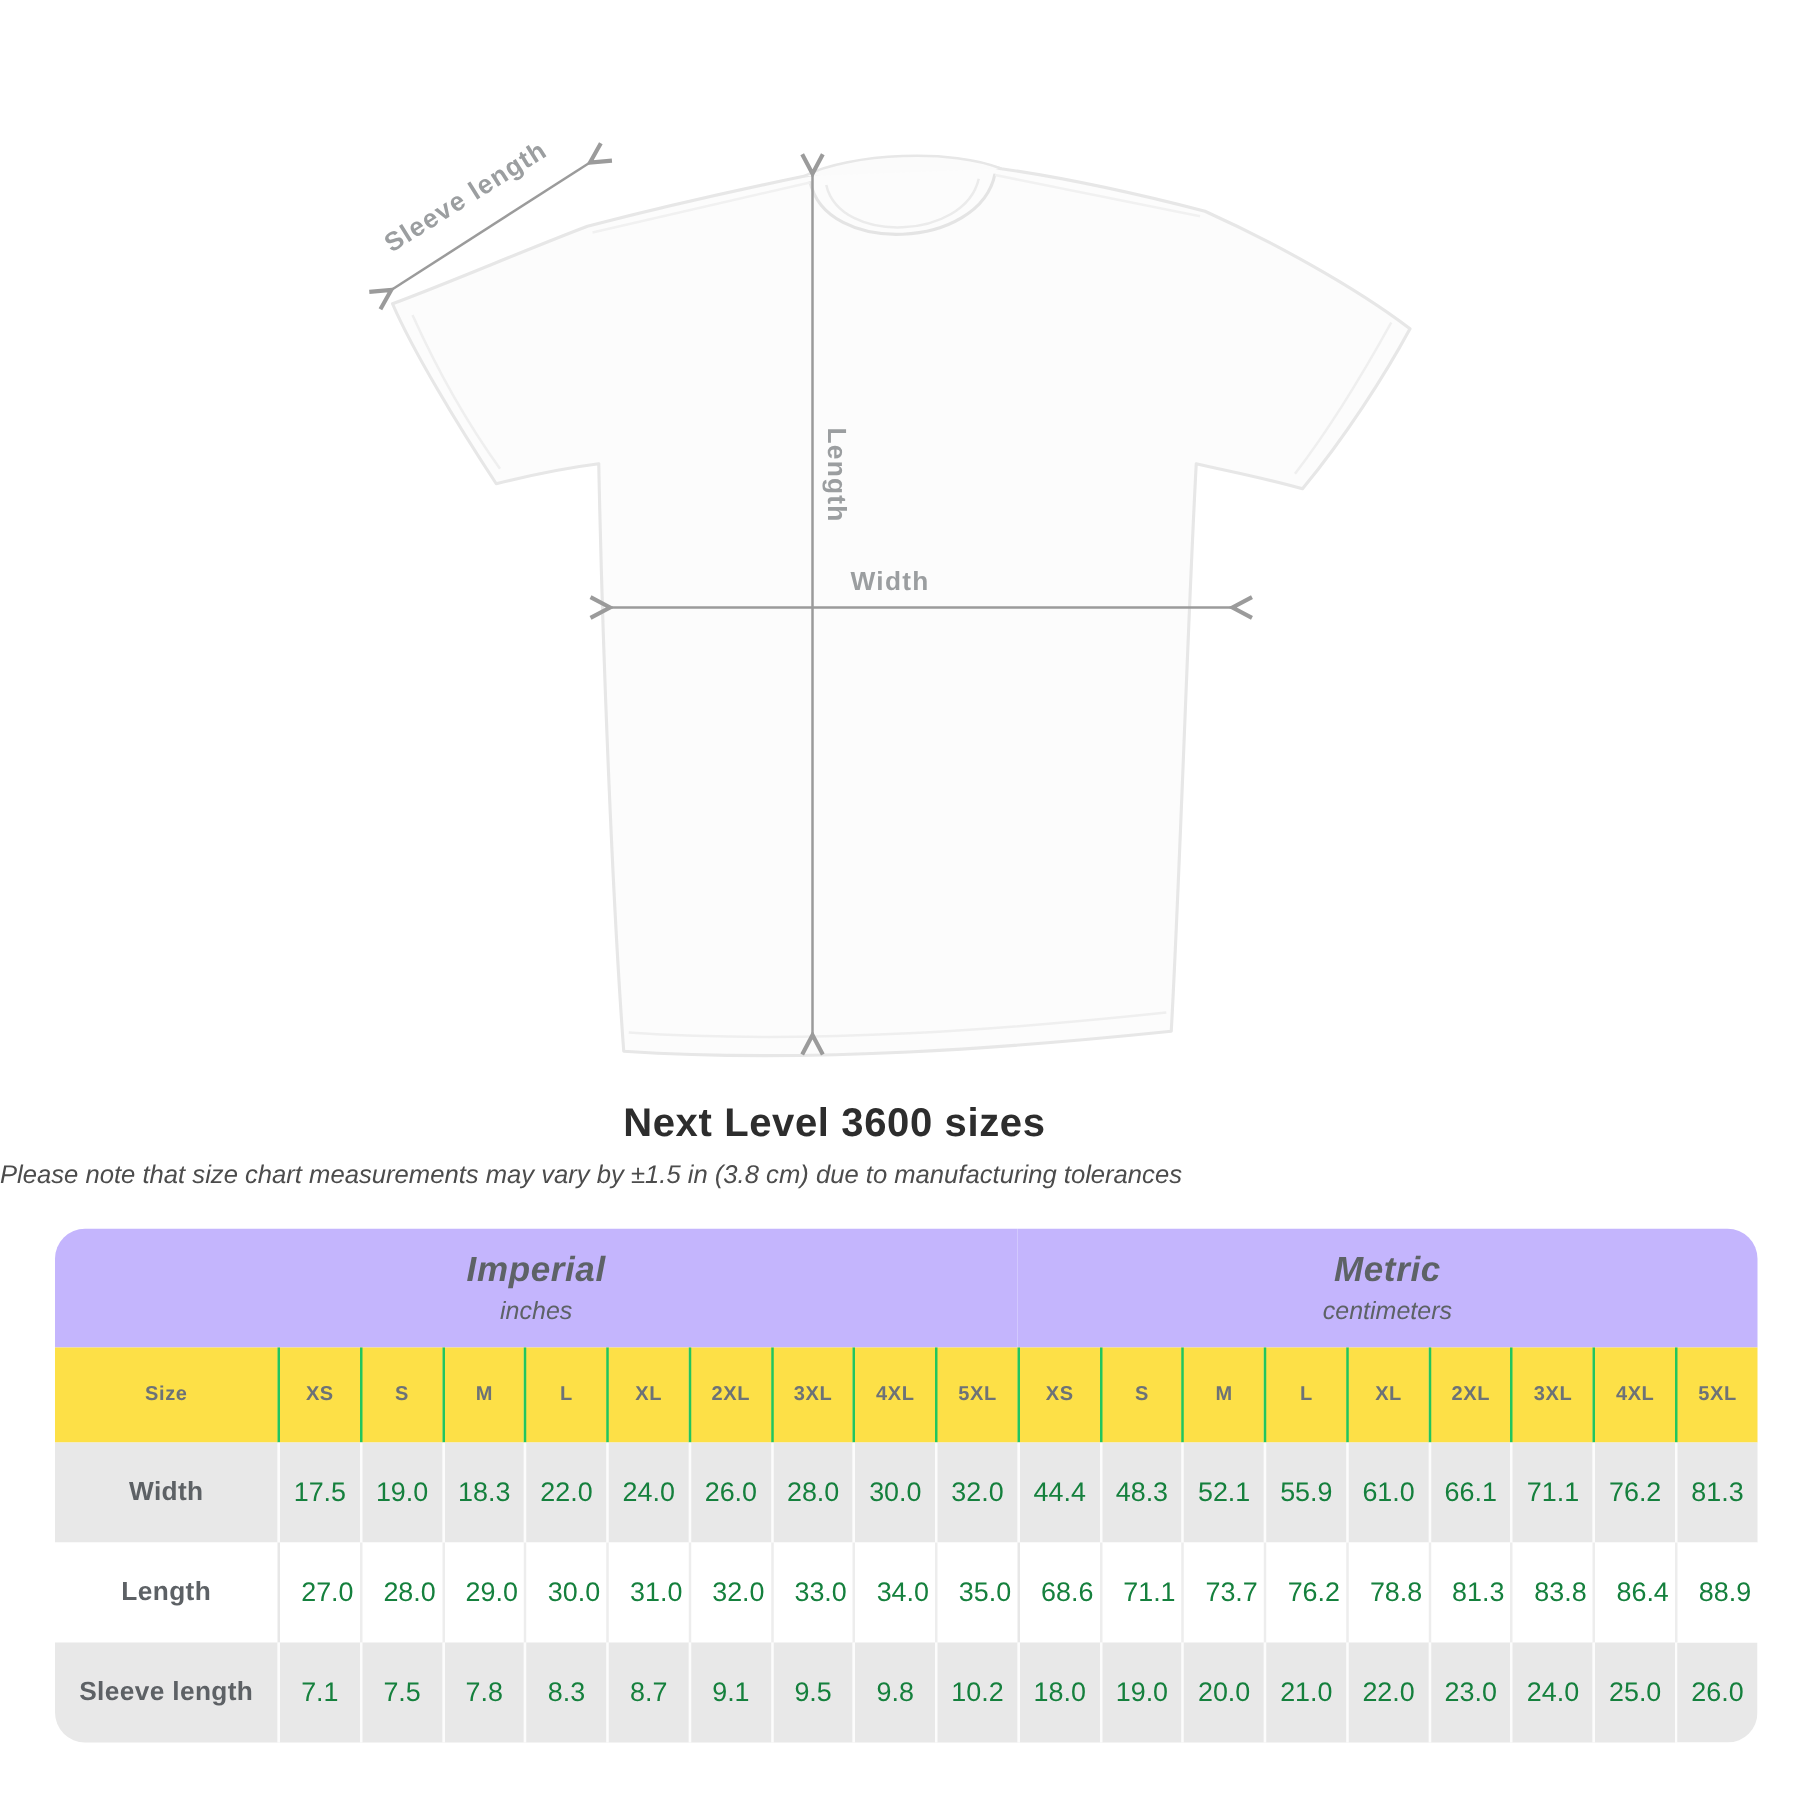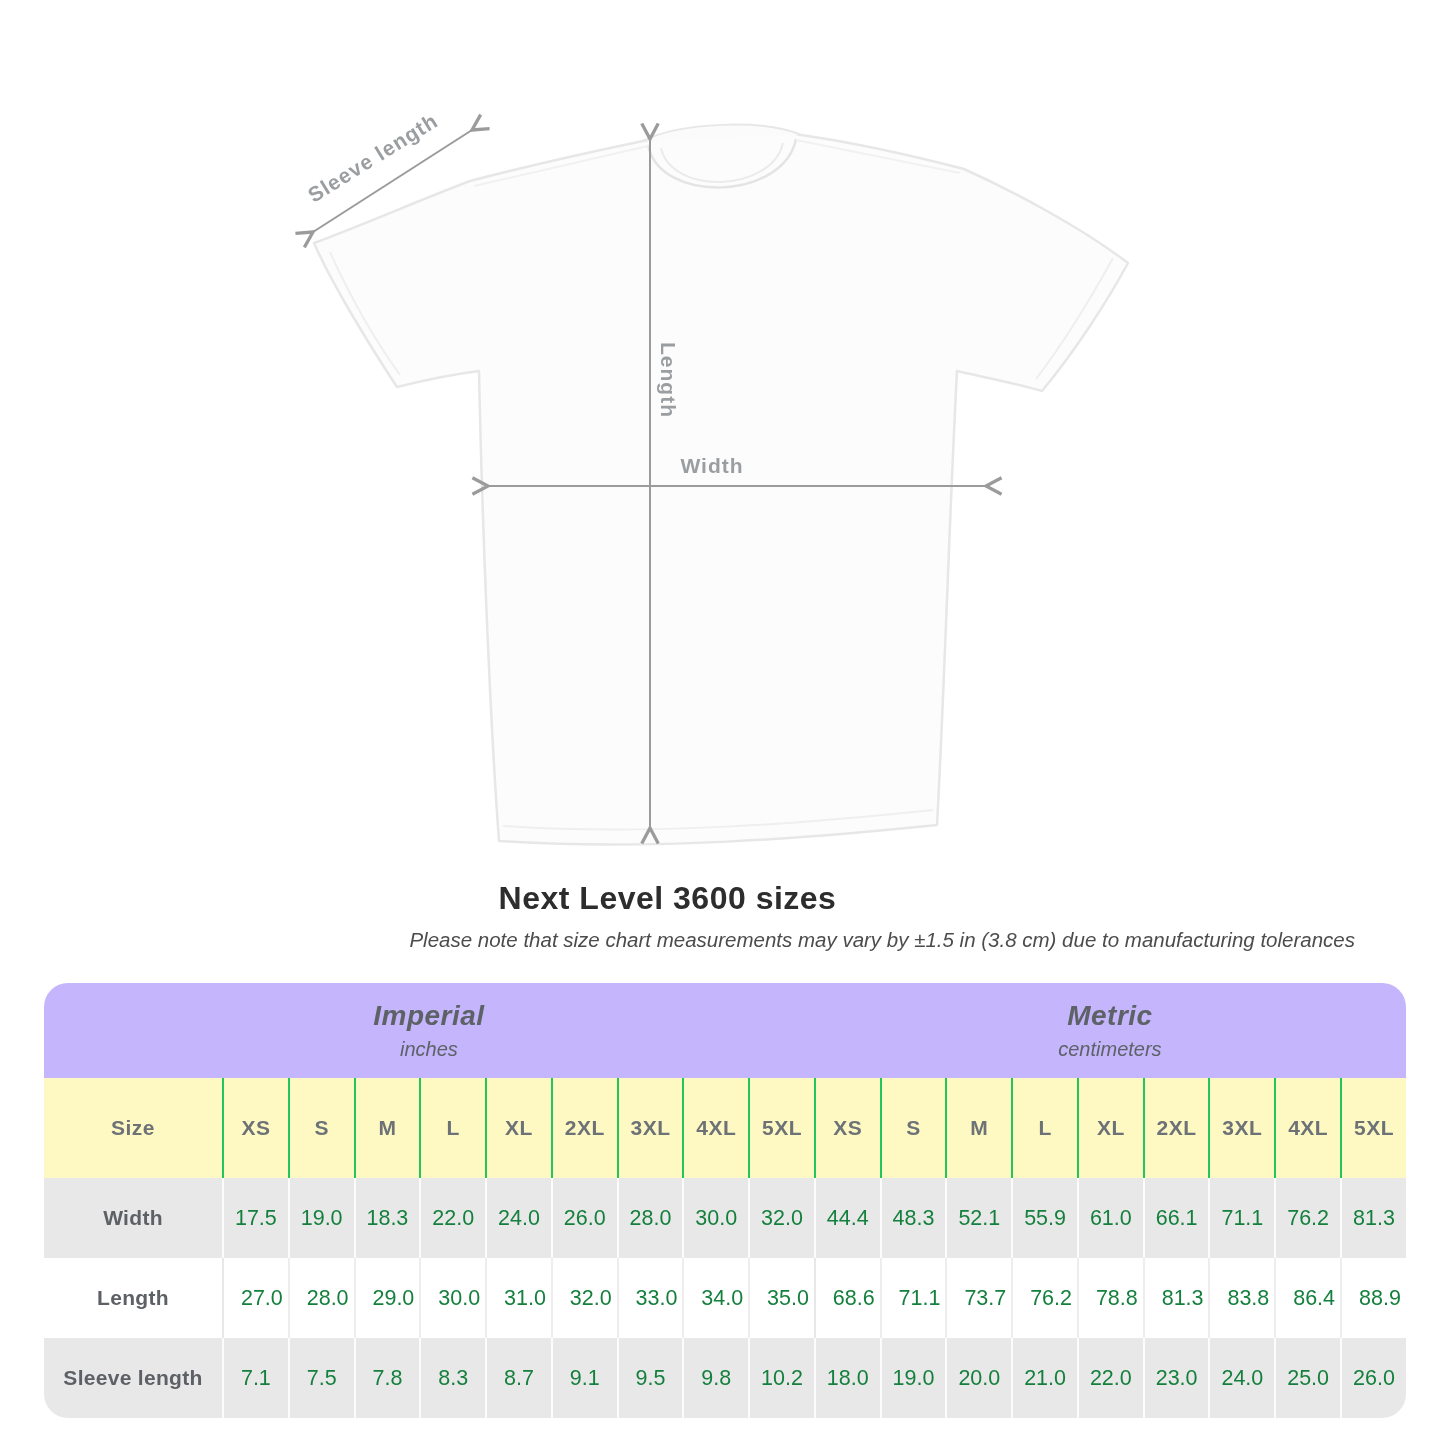--- a/index.html
+++ b/index.html
@@ -26,21 +26,21 @@
   .lbl-width{left:652px;top:454px;width:120px;height:24px;line-height:24px;}
   
   .page-title{
     position:absolute;left:0;top:880px;width:1335px;
     text-align:center;
     font-size:32px;font-weight:bold;color:#2d2d2d;
     letter-spacing:0.5px;
   }
   .page-note{
     position:absolute;left:0;top:928px;width:1355px;
-    text-align:right;
+    text-align:left;
     font-style:italic;
     font-size:20.5px;color:#4c4c4c;
   }
   
   .size-table{
     position:absolute;left:44px;top:983px;
     width:1362px;
     border-collapse:separate;border-spacing:0;
     table-layout:fixed;
   }
@@ -53,22 +53,22 @@
   tr.band th{
     background:#c4b5fd;
     height:95px;
     color:#5d6266;
   }
   tr.band th.first{border-top-left-radius:24px;}
   tr.band th.last{border-top-right-radius:24px;}
   .band-title{display:block;font-size:28px;font-weight:bold;font-style:italic;letter-spacing:0.5px;}
   .band-unit{display:block;font-size:20px;font-style:italic;margin-top:6px;}
   tr.sizes th{
-    background:#fef9c3;height:100px;
-    font-size:21px;font-weight:bold;color:#6d7277;
+    background:#fde047;height:76px;
+    font-size:16px;font-weight:bold;color:#6d7277;
     letter-spacing:0.5px;
   }
   tr.sizes th + th{border-left:2px solid #22c55e;}
   tbody th.row-head{
     font-size:21px;font-weight:bold;color:#5d6165;
     letter-spacing:0.3px;
   }
   tbody tr{height:80px;}
   tbody td{font-size:21.5px;color:#15803d;}
   tbody tr.plain{background:#ffffff;}

